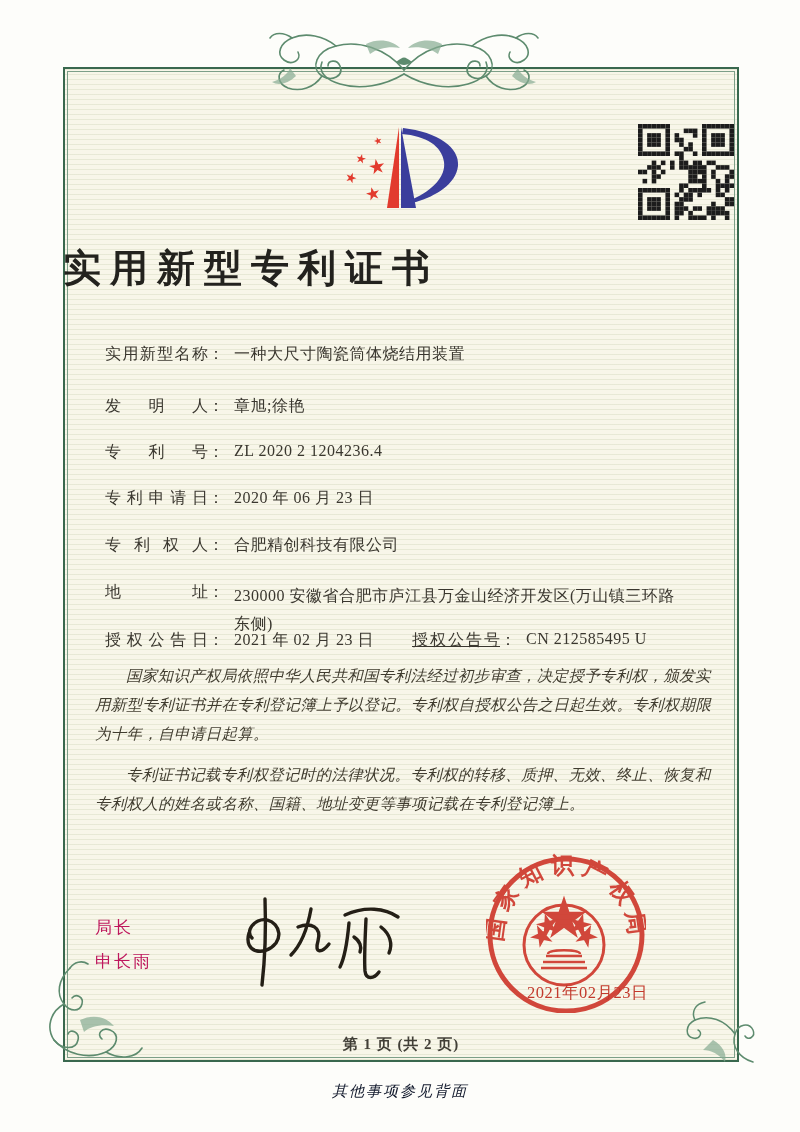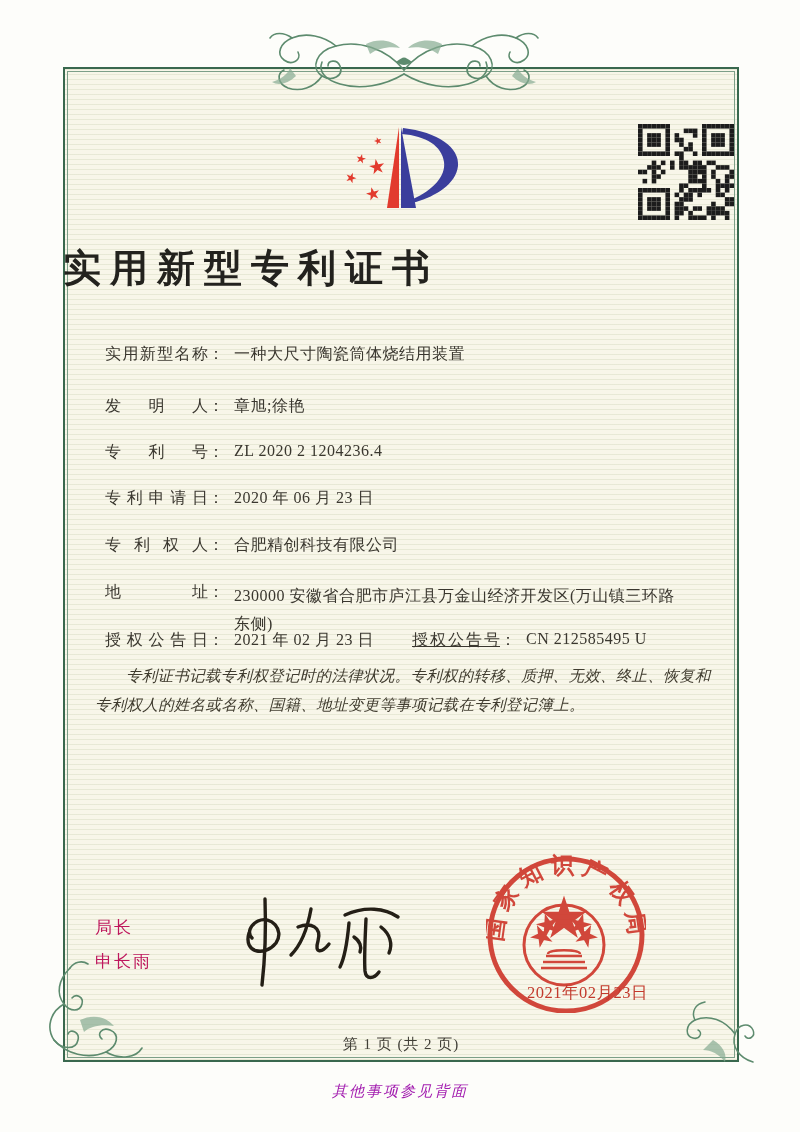--- a/index.html
+++ b/index.html
@@ -40,23 +40,23 @@
   .fcolon { display:inline-block; vertical-align:top; }
   .fvalue { display:inline-block; margin-left:10px; vertical-align:top; letter-spacing:0.5px; }
   .fvalue-wrap { white-space:normal; width:452px; line-height:1.75; }
   .paras { left:95px; top:662px; width:620px; font-size:15.5px; line-height:1.87;
            color:#403c2f; font-style:italic; }
   .paras p { text-indent:2em; margin-bottom:12px; letter-spacing:0.3px; }
   .signer { left:95px; font-size:17px; letter-spacing:2px; color:#be185d; }
   .seal-date { left:484px; top:982px; width:164px; text-align:right;
                font-size:16.5px; color:#c23a2c; letter-spacing:0.5px; z-index:6; }
   .page-ind { left:63px; top:1035px; width:676px; text-align:center;
-              font-size:15px; color:#413f37; letter-spacing:1px; }
+              font-size:15px; color:#413f37; letter-spacing:1px;font-weight:bold; }
   .back-note { left:0; top:1082px; width:800px; text-align:center; font-size:15px;
-               color:#a21caf; font-style:italic; letter-spacing:2px; }
+               color:#0f172a; font-style:italic; letter-spacing:2px; }
   svg { display:block; }
 </style>
 </head>
 <body>
 
 <div class="page">
 
   <div class="cert-frame"></div>
 
   <svg width="0" height="0" style="position:absolute" aria-hidden="true">
@@ -356,20 +356,21 @@
     <span class="flabel">地址</span><span class="fcolon">：</span><span class="fvalue fvalue-wrap">230000 安徽省合肥市庐江县万金山经济开发区(万山镇三环路东侧)</span>
   </div>
   <div class="frow" style="top:630px">
     <span class="flabel">授权公告日</span><span class="fcolon">：</span><span class="fvalue">2021 年 02 月 23 日</span>
   </div>
   <div class="frow" style="top:630px;left:412px">
     <span class="flabel flabel-sm">授权公告号</span><span class="fcolon">：</span><span class="fvalue">CN 212585495 U</span>
   </div>
 
   <div class="abs paras">
+    <p>国家知识产权局依照中华人民共和国专利法经过初步审查，决定授予专利权，颁发实用新型专利证书并在专利登记簿上予以登记。专利权自授权公告之日起生效。专利权期限为十年，自申请日起算。</p>
     <p>专利证书记载专利权登记时的法律状况。专利权的转移、质押、无效、终止、恢复和专利权人的姓名或名称、国籍、地址变更等事项记载在专利登记簿上。</p>
   </div>
 
   <div class="abs signer" style="top:916px">局长</div>
   <div class="abs signer" style="top:950px">申长雨</div>
 
   <svg class="abs" style="left:235px;top:893px" width="200" height="100" viewBox="0 0 200 100">
     <g stroke="#241f16" stroke-width="3.4" fill="none" stroke-linecap="round" stroke-linejoin="round">
       <path d="M14,40 C8,60 30,64 41,50 C50,37 36,22 23,28 C15,32 12,40 17,45"></path>
       <path d="M30,6 C31,34 30,66 27,92"></path>

